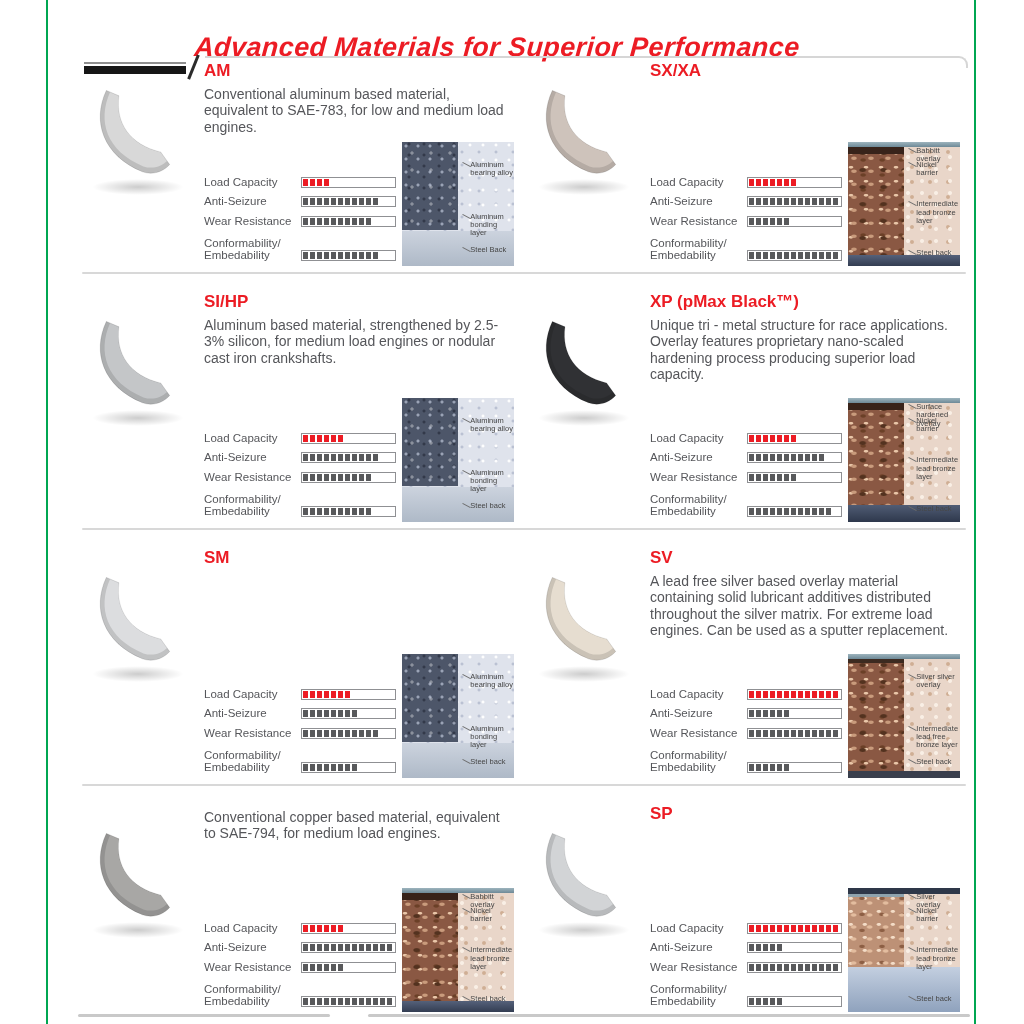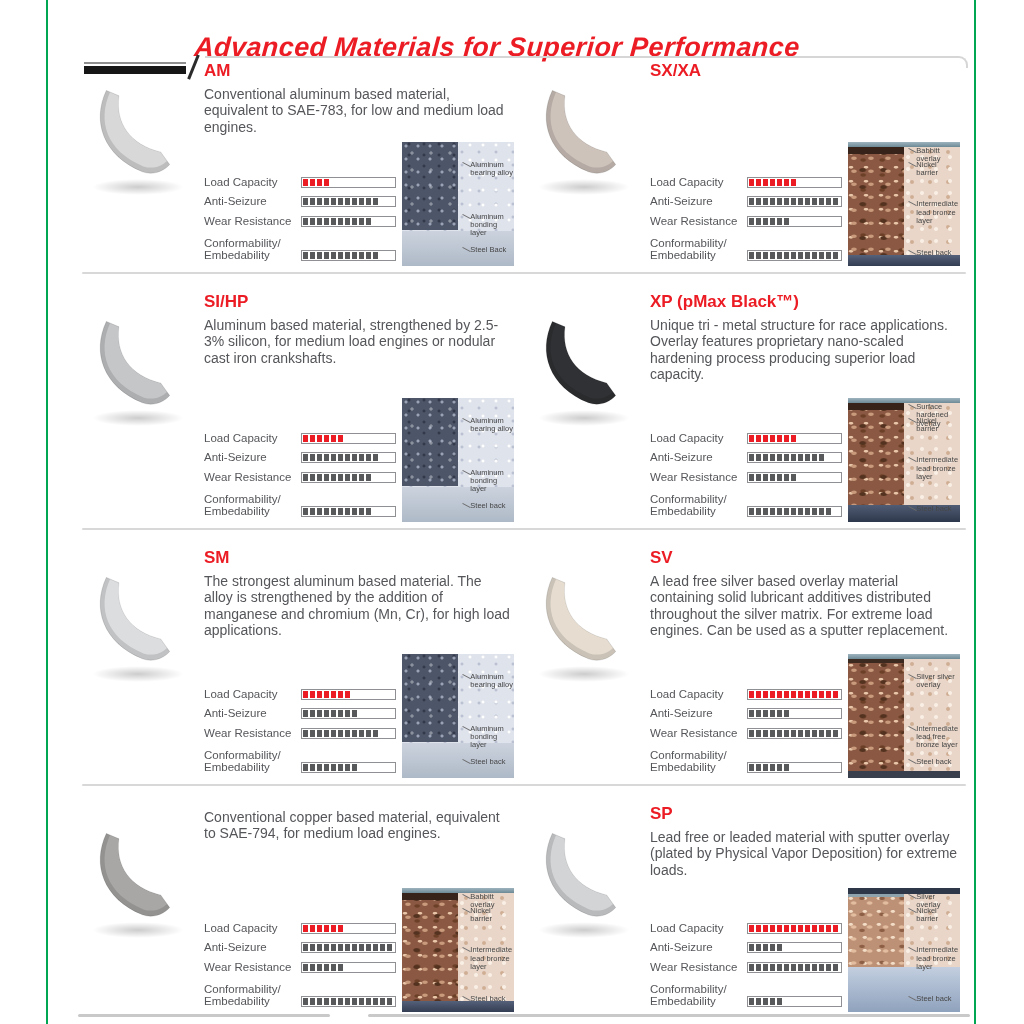--- a/index.html
+++ b/index.html
@@ -372,21 +372,20 @@
     <div class="bearing-wrap">
       <svg class="bearing" viewBox="0 0 130 115">
         <path class="shell" d="M30,6 C14,40 26,78 70,96 C80,99.5 92,97 100,88 L90,74 C56,66 40,42 44,12 Z"></path>
         <path class="edge" d="M30,6 C14,40 26,78 70,96 C80,99.5 92,97 100,88 L97,84 C90,91 80,93 71,90 C30,73 20,40 34,8 Z"></path>
         <path class="shine" d="M44,12 C40,42 56,66 90,74 L86,68 C58,60 46,40 49,14 Z"></path>
       </svg>
       <div class="bearing-shadow"></div>
     </div>
     <div class="sec-content">
       <h2 class="sec-heading">SM</h2>
-      <p class="sec-desc">The strongest aluminum based material. The alloy is strengthened by the addition of manganese and chromium (Mn, Cr), for high load applications.</p>
       <div class="bottom-row">
         <div class="ratings">
           <div class="rating-row" data-rk="load_capacity">
             <span class="rating-label">Load Capacity</span>
             <span class="bar">
                   <span class="bar-fill" style="width: 53.8462%;"></span>
                 </span>
           </div>
           <div class="rating-row" data-rk="anti_seizure">
             <span class="rating-label">Anti-Seizure</span>
@@ -551,21 +550,20 @@
     <div class="bearing-wrap">
       <svg class="bearing" viewBox="0 0 130 115">
         <path class="shell" d="M30,6 C14,40 26,78 70,96 C80,99.5 92,97 100,88 L90,74 C56,66 40,42 44,12 Z"></path>
         <path class="edge" d="M30,6 C14,40 26,78 70,96 C80,99.5 92,97 100,88 L97,84 C90,91 80,93 71,90 C30,73 20,40 34,8 Z"></path>
         <path class="shine" d="M44,12 C40,42 56,66 90,74 L86,68 C58,60 46,40 49,14 Z"></path>
       </svg>
       <div class="bearing-shadow"></div>
     </div>
     <div class="sec-content">
       <h2 class="sec-heading">SP</h2>
-      <p class="sec-desc">Lead free or leaded material with sputter overlay (plated by Physical Vapor Deposition) for extreme loads.</p>
       <div class="bottom-row">
         <div class="ratings">
           <div class="rating-row" data-rk="load_capacity">
             <span class="rating-label">Load Capacity</span>
             <span class="bar">
                   <span class="bar-fill" style="width: 100%;"></span>
                 </span>
           </div>
           <div class="rating-row" data-rk="anti_seizure">
             <span class="rating-label">Anti-Seizure</span>

